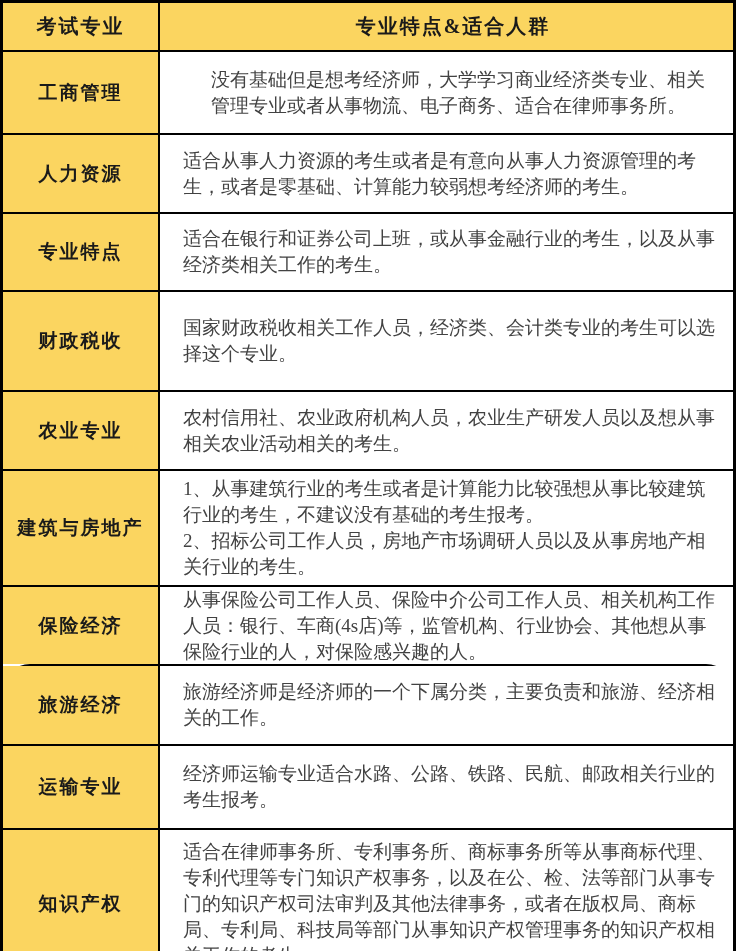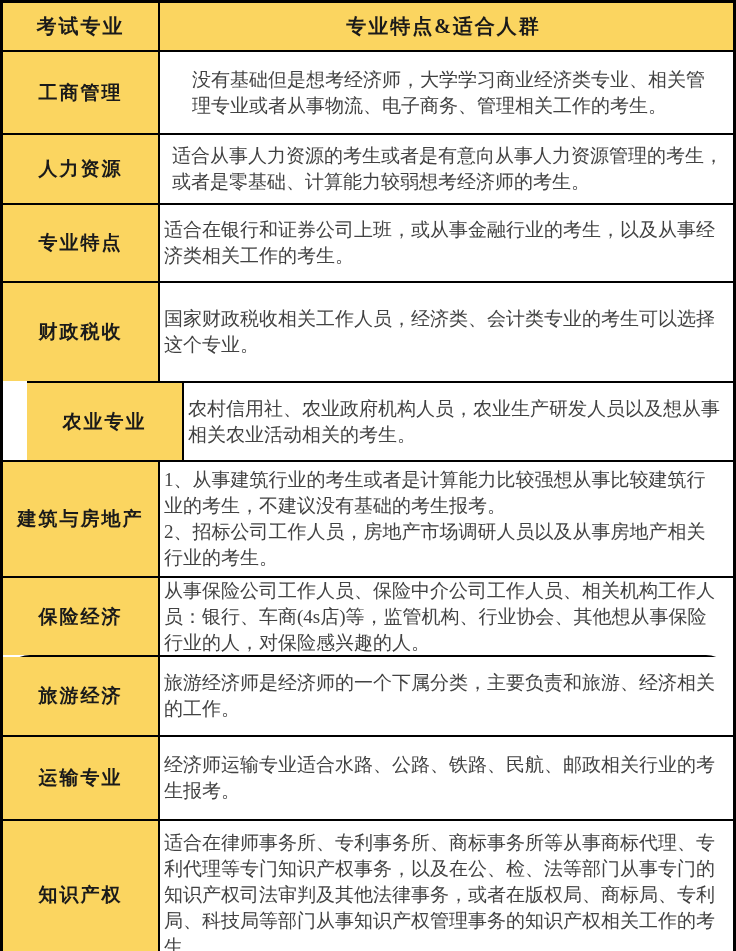--- a/index.html
+++ b/index.html
@@ -21,24 +21,24 @@
     display: flex;
     box-sizing: border-box;
     flex: 0 0 auto;
   }
   .row + .row {
     border-top: 2px solid #000000;
   }
   
   .row:nth-child(1)  { height: 47px;  }
   .row:nth-child(2)  { height: 83px; gap: 28px;  }
-  .row:nth-child(3)  { height: 70px; gap: 8px;  }
+  .row:nth-child(3)  { height: 79px;  }
   .row:nth-child(4)  { height: 78px;  }
   .row:nth-child(5)  { height: 100px;  }
-  .row:nth-child(6)  { height: 79px; margin-left: 24px;  }
+  .row:nth-child(6)  { height: 79px;  }
   .row:nth-child(7)  { height: 116px; }
   .row:nth-child(8)  { height: 79px;  }
   .row:nth-child(9)  { height: 80px; border-radius: 27px;  }
   .row:nth-child(10) { height: 84px;  }
   .row:nth-child(11) { height: 150px; }
 
   .cell-left {
     box-sizing: border-box;
     width: 157px;
     flex: 0 0 157px;
@@ -53,21 +53,21 @@
     letter-spacing: 2px;
     color: #1a1a1a;
     padding: 4px;
   }
   .cell-right {
     box-sizing: border-box;
     flex: 1 1 auto;
     background: #ffffff;
     display: flex;
     align-items: center;
-    padding: 5px 10px 5px 4px;
+    padding: 5px 10px 5px 23px;
     font-size: 19px;
     line-height: 26px;
     color: #424242;
   }
   .cell-right .desc {
     white-space: pre-wrap;
     word-break: break-all;
   }
   .header-row .cell-right {
     background: #FBD560;
@@ -88,21 +88,21 @@
 <div class="table-wrap">
 
   <div class="row header-row">
     <div class="cell-left">考试专业</div>
     <div class="cell-right">专业特点&amp;适合人群</div>
   </div>
 
   <div class="row">
     <div class="cell-left">工商管理</div>
     <div class="cell-right">
-        <span class="desc">没有基础但是想考经济师，大学学习商业经济类专业、相关管理专业或者从事物流、电子商务、管理相关工作的考生。</span>
+        <span class="desc">没有基础但是想考经济师，大学学习商业经济类专业、相关管理专业或者从事物流、电子商务、适合在律师事务所。</span>
       </div>
   </div>
 
   <div class="row">
     <div class="cell-left">人力资源</div>
     <div class="cell-right">
         <span class="desc">适合从事人力资源的考生或者是有意向从事人力资源管理的考生，或者是零基础、计算能力较弱想考经济师的考生。</span>
       </div>
   </div>
 

